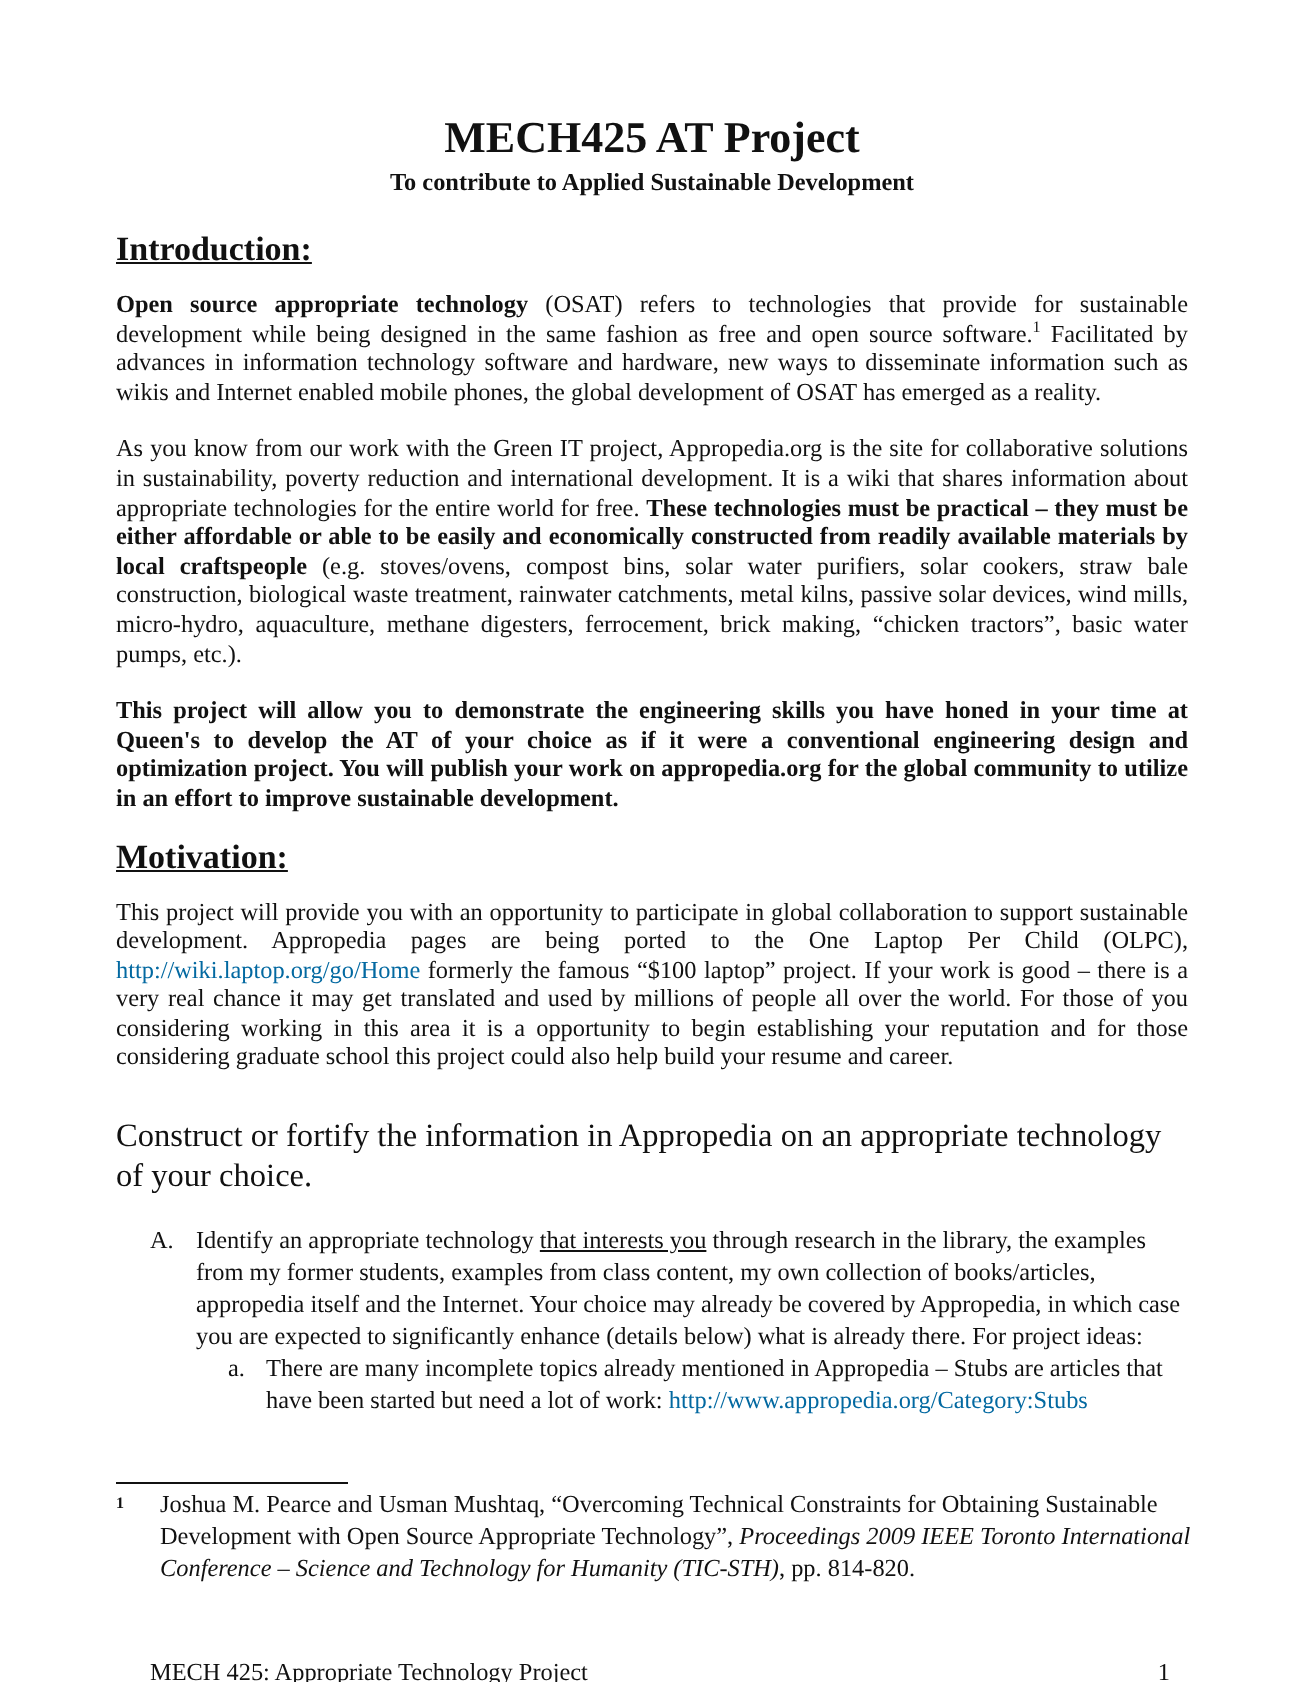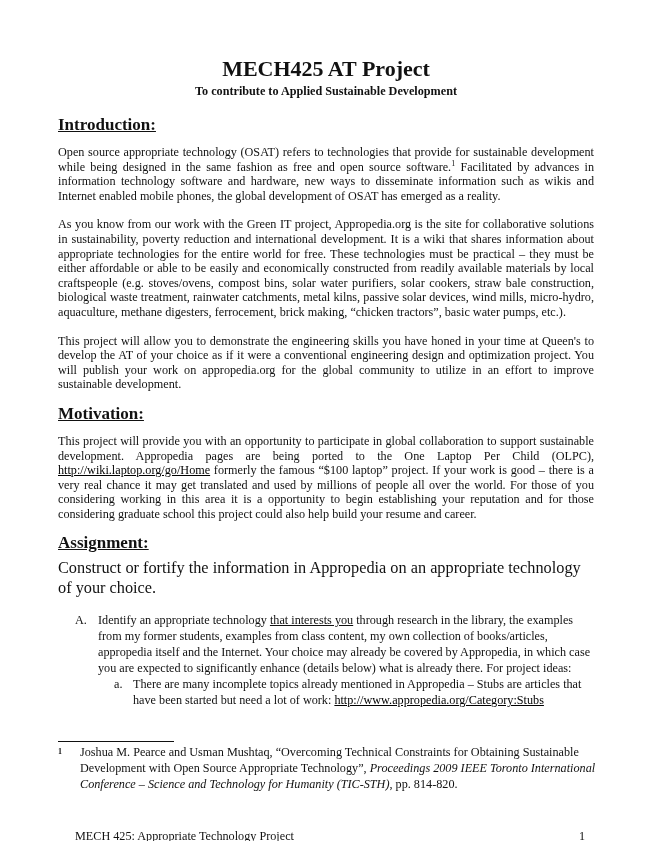--- a/index.html
+++ b/index.html
@@ -3,22 +3,22 @@
 <meta charset="utf-8">
 <style>
   html, body { margin: 0; padding: 0; background: #ffffff; }
   body { width: 650px; height: 841px; position: relative; overflow: hidden;
          font-family: "Liberation Serif", "DejaVu Serif", serif; color: #111; }
   .page { position: absolute; left: 58px; top: 0; width: 536px; }
   .title { text-align: center; font-weight: bold; font-size: 22px; margin-top: 56px; line-height: 26px; }
   .subtitle { text-align: center; font-weight: bold; font-size: 12.2px; line-height: 16px; margin-top: 1px; }
   .heading { font-weight: bold; text-decoration: underline; font-size: 17px; line-height: 15px; }
   p { margin: 0; font-size: 12.2px; line-height: 14.6px; text-align: justify; }
-  .b { font-weight: normal; }
-  a { color: #000000; text-decoration: underline; }
+  .b { font-weight: bold; }
+  a { color: #0369a1; }
   .u { text-decoration: underline; }
   sup { font-size: 8px; line-height: 0; }
   .big { font-weight: normal; font-size: 16.3px; line-height: 20px; }
   .listA { position: relative; padding-left: 40px; font-size: 12.2px; line-height: 16px; }
   .listA .mk { position: absolute; left: 17px; top: 0; }
   .lista { position: relative; padding-left: 75px; font-size: 12.2px; line-height: 16px; }
   .lista .mk { position: absolute; left: 56px; top: 0; }
   .fnrule { position: absolute; left: 58px; top: 741px; width: 116px; border-top: 1px solid #111; }
   .fn { position: absolute; left: 58px; top: 744px; width: 540px; font-size: 12.2px; line-height: 16px; }
   .fn .mk { position: absolute; left: 0; top: 0; font-size: 8px; font-weight: bold; }
@@ -41,21 +41,20 @@
   <p><span>As you know from our work with the Green IT project, Appropedia.org is the site for collaborative solutions in sustainability, poverty reduction and international development. It is a wiki that shares information about appropriate technologies for the entire world for free. </span><span class="b">These technologies must be practical – they must be either affordable or able to be easily and economically constructed from readily available materials by local craftspeople</span><span> (e.g. stoves/ovens, compost bins, solar water purifiers, solar cookers, straw bale construction, biological waste treatment, rainwater catchments, metal kilns, passive solar devices, wind mills, micro-hydro, aquaculture, methane digesters, ferrocement, brick making, “chicken tractors”, basic water pumps, etc.).</span></p>
   <div style="height:14px"></div>
   <p class="b">This project will allow you to demonstrate the engineering skills you have honed in your time at Queen's to develop the AT of your choice as if it were a conventional engineering design and optimization project.  You will publish your work on appropedia.org for the global community to utilize in an effort to improve sustainable development.</p>
 
   <div style="height:14px"></div>
   <div class="heading">Motivation:</div>
   <div style="height:13px"></div>
   <p><span>This project will provide you with an opportunity to participate in global collaboration to support sustainable development. Appropedia pages are being ported to the One Laptop Per Child (OLPC), </span><a>http://wiki.laptop.org/go/Home</a><span> formerly the famous “$100 laptop” project. If your work is good – there is a very real chance it may get translated and used by millions of people all over the world. For those of you considering working in this area it is a opportunity to begin establishing your reputation and for those considering graduate school this project could also help build your resume and career.</span></p>
 
   <div style="height:14px"></div>
-  <div class="heading">Assignment:</div>
   <div style="height:8px"></div>
   <div class="big">Construct or fortify the information in Appropedia on an appropriate technology of your choice.</div>
   <div style="height:14px"></div>
   <div class="listA">
     <span class="mk">A.</span>
     <span>Identify an appropriate technology </span><span class="u">that interests you</span><span> through research in the library, the examples from my former students, examples from class content, my own collection of books/articles, appropedia itself and the Internet. Your choice may already be covered by Appropedia, in which case you are expected to significantly enhance (details below) what is already there. For project ideas:</span>
   </div>
   <div class="lista">
     <span class="mk">a.</span>
     <span>There are many incomplete topics already mentioned in Appropedia – Stubs are articles that have been started but need a lot of work:  </span><a>http://www.appropedia.org/Category:Stubs</a>

